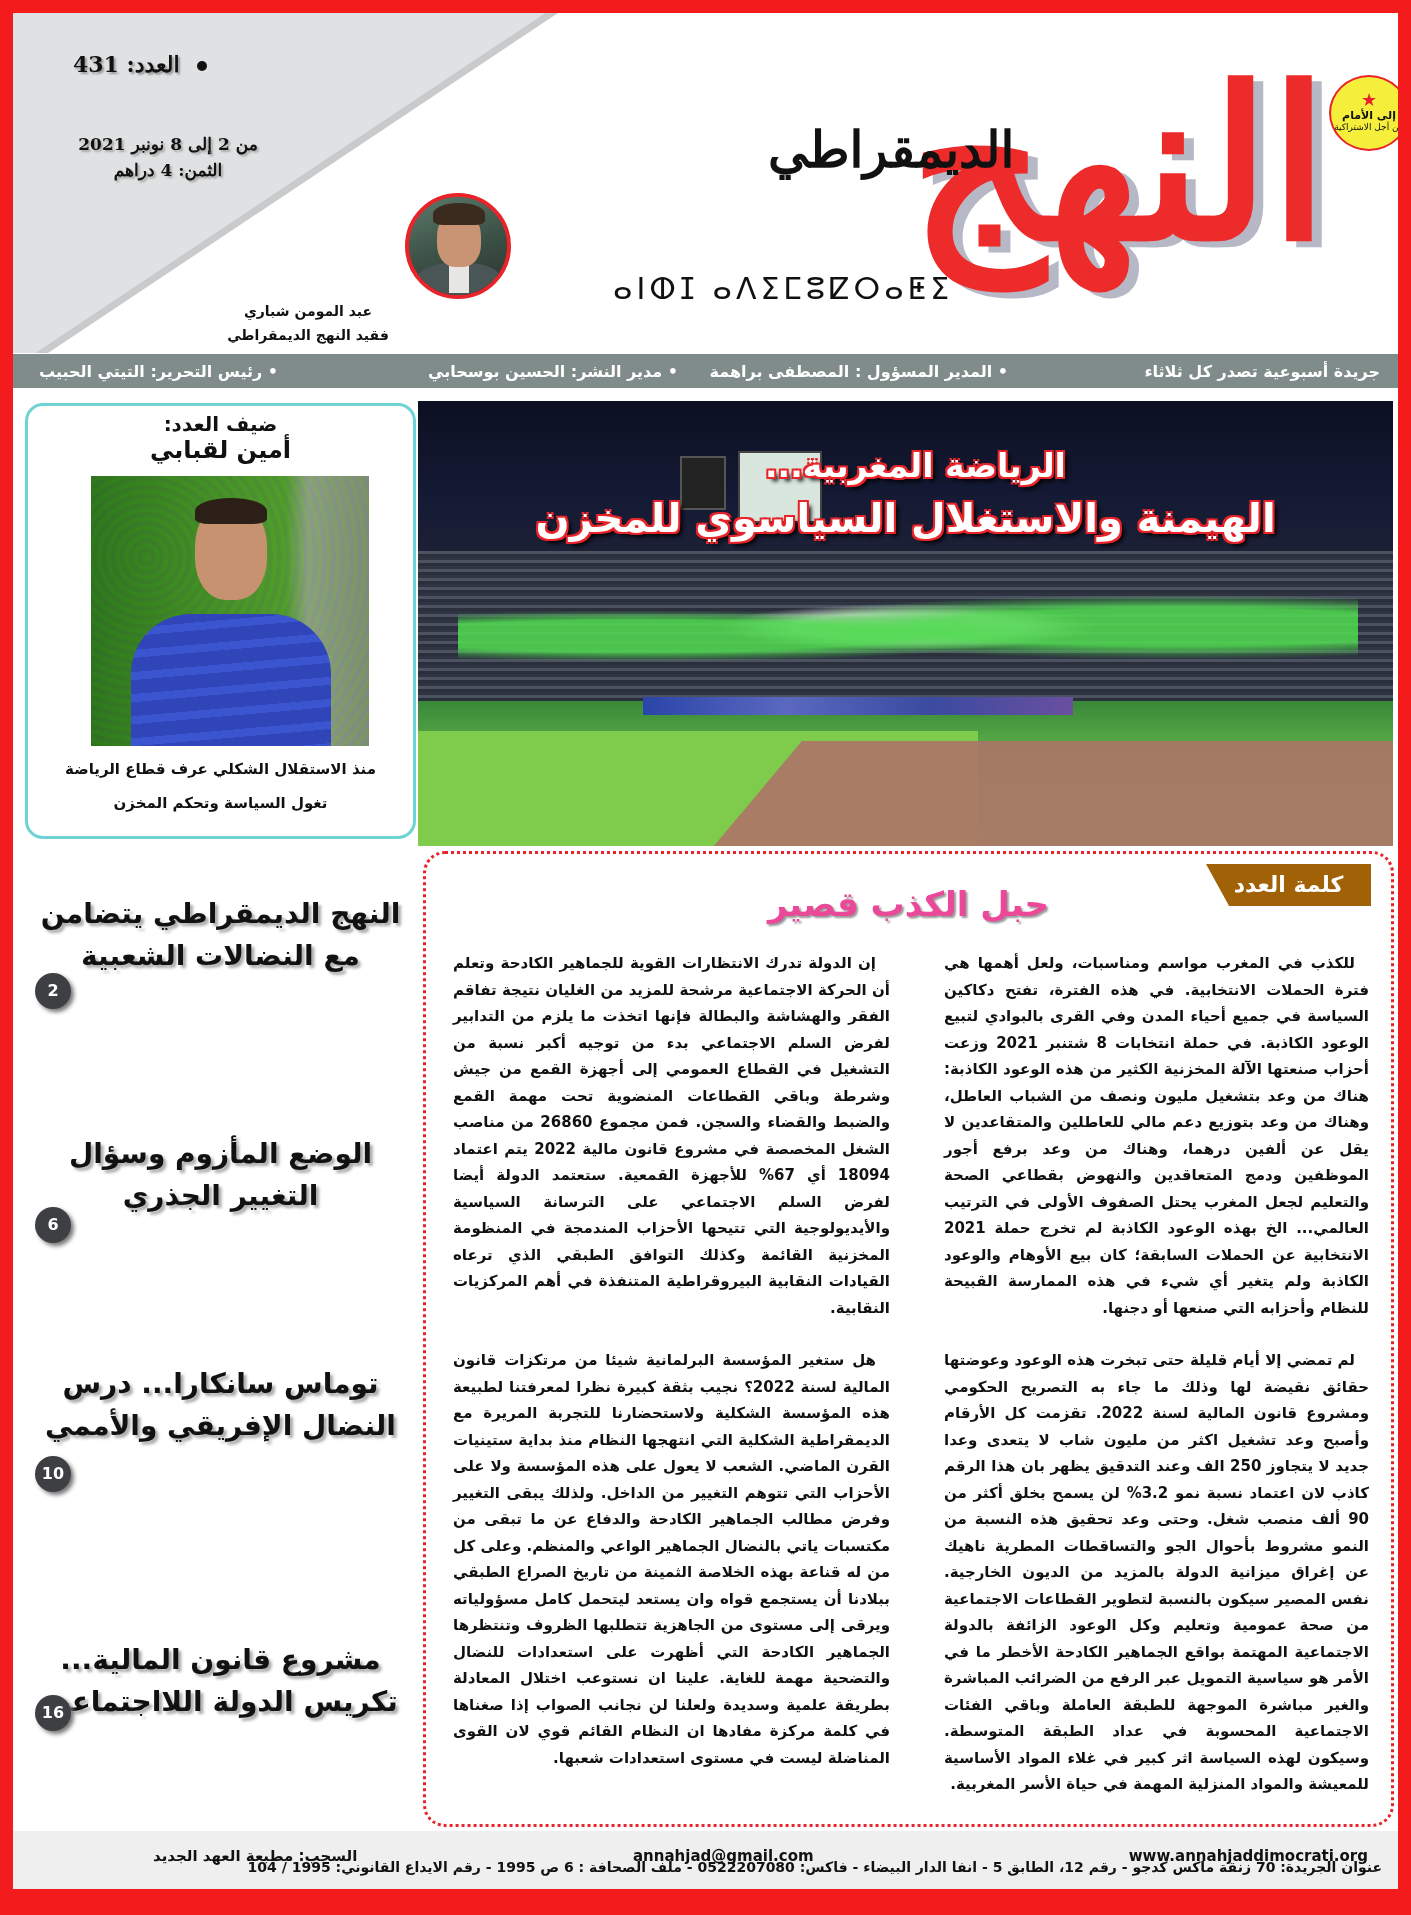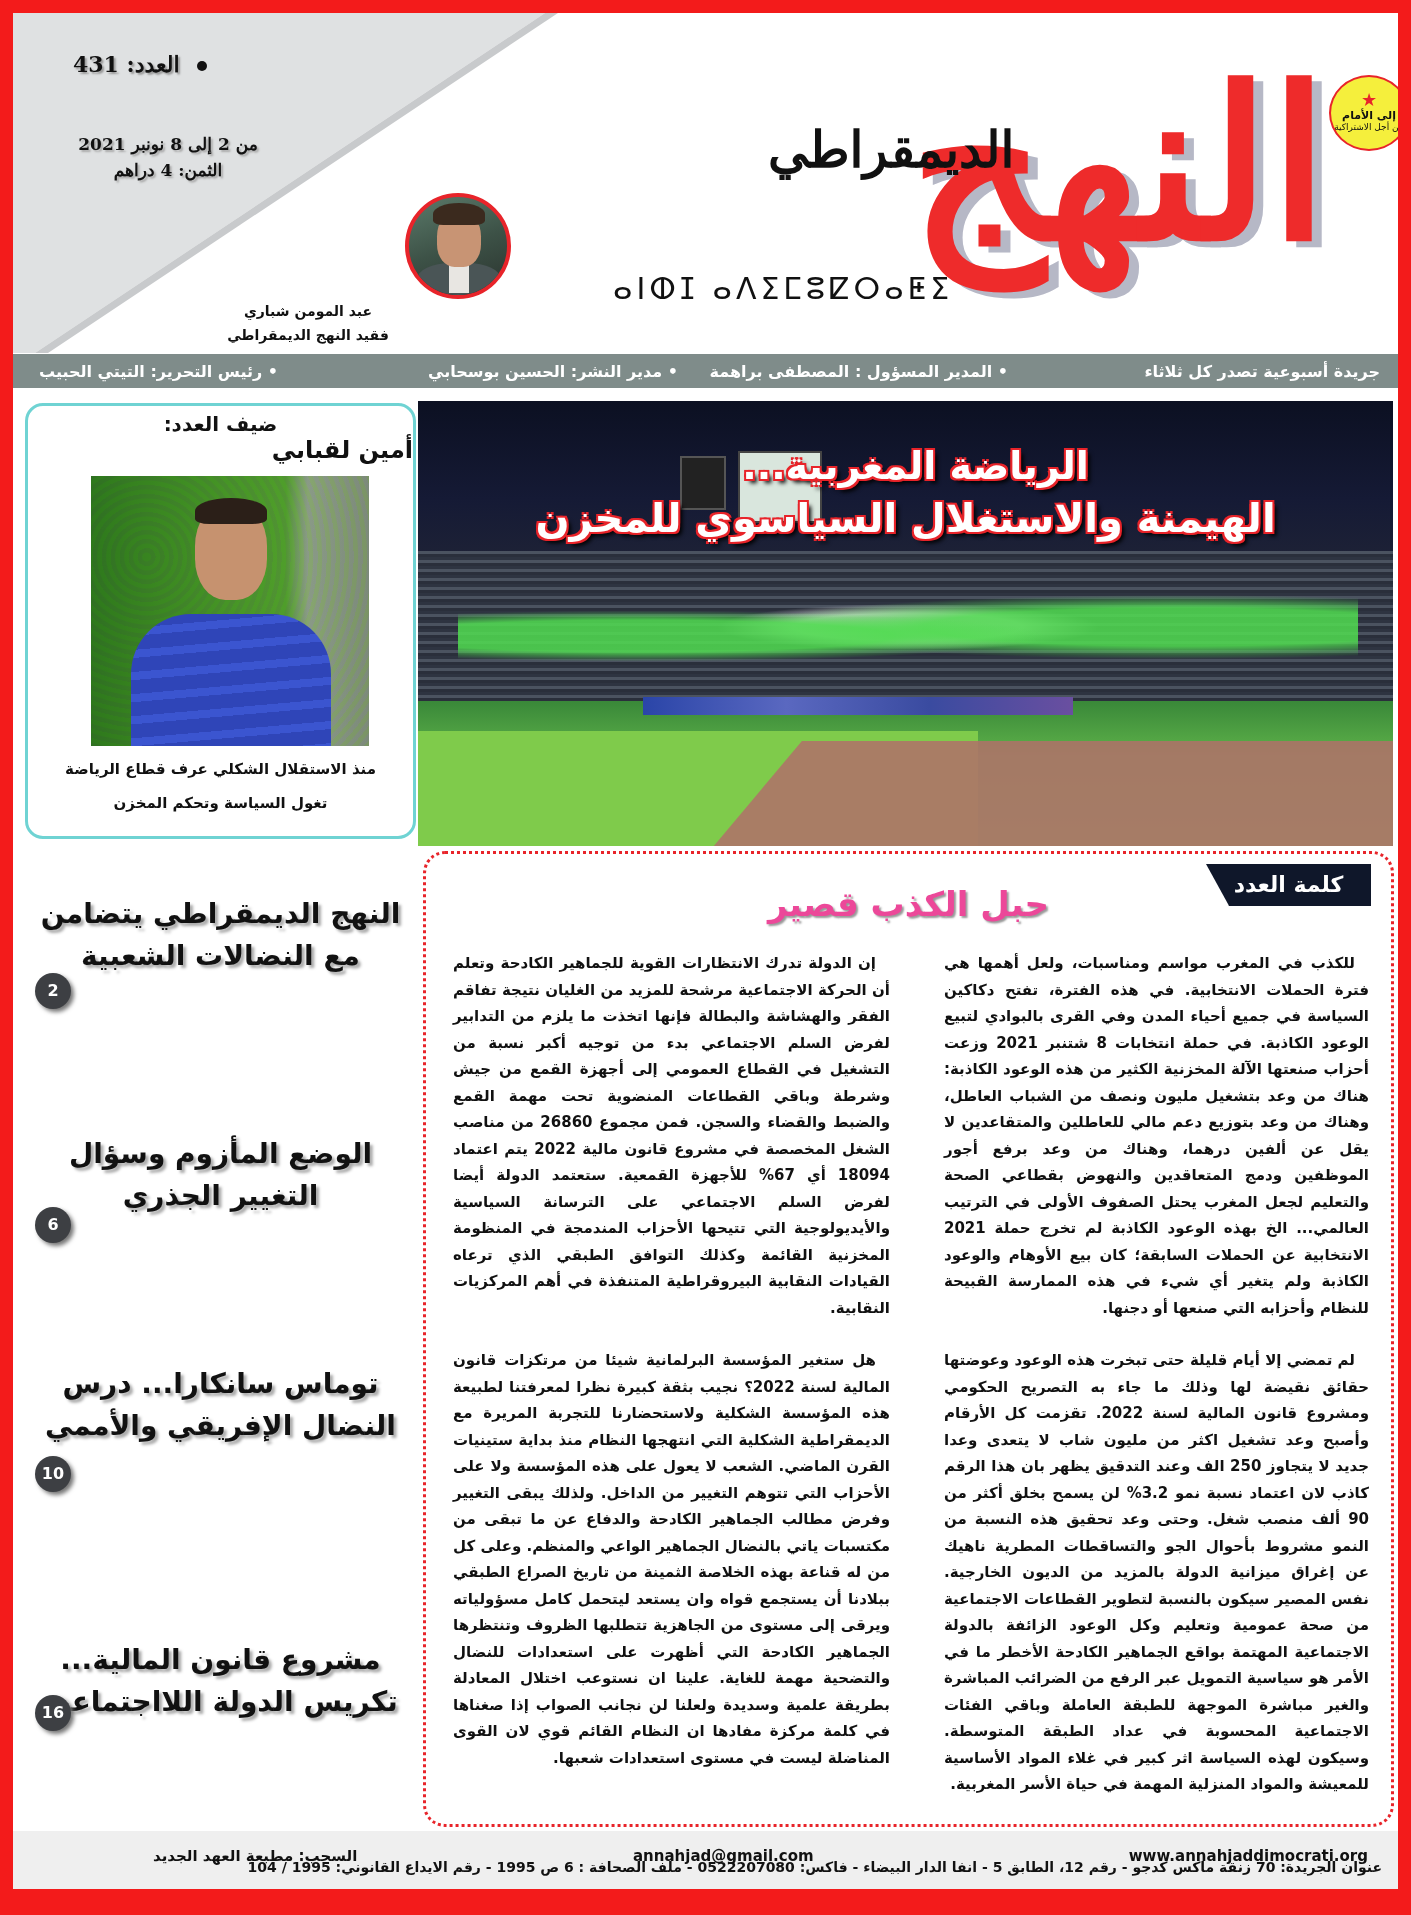--- a/index.html
+++ b/index.html
@@ -22,42 +22,42 @@
   .tifinagh { position:absolute; left:600px; top:258px; font-size:30px; color:#111; letter-spacing:4px; font-family:"DejaVu Sans", sans-serif; }
   .badge { position:absolute; left:1316px; top:62px; width:76px; height:72px; border-radius:50%; background:#f5ef3c; border:2px solid #e8242a; text-align:center; font-size:9px; direction:rtl; color:#111; }
   .badge .star { color:#e8242a; font-size:18px; line-height:18px; display:block; margin-top:14px; }
   .badge .t1 { font-weight:bold; font-size:11px; display:block; }
   
   .staff { position:absolute; left:0; top:341px; width:1385px; height:34px; background:#7f8c8a; direction:rtl; display:flex; align-items:center; color:#fff; font-weight:bold; font-size:16px; }
   .staff span { position:absolute; white-space:nowrap; }
   
   .guest { position:absolute; left:12px; top:390px; width:385px; height:430px; border:3px solid #6fd3d3; border-radius:18px; background:#fff; }
   .guest .lbl { position:absolute; left:0; right:0; top:6px; text-align:center; direction:rtl; font-weight:bold; font-size:20px; color:#111; }
-  .guest .nm { position:absolute; left:0; right:0; top:30px; text-align:right; direction:rtl; font-weight:bold; font-size:24px; color:#111; }
+  .guest .nm { position:absolute; left:0; right:0; top:30px; text-align:center; direction:rtl; font-weight:bold; font-size:24px; color:#111; }
   .guest .photo { position:absolute; left:63px; top:70px; width:278px; height:270px; overflow:hidden; background:linear-gradient(90deg,#3f8a2d 0%,#5aa63a 40%,#6cb545 70%,#b9bdb8 78%,#a7a9a6 100%); }
   .guest .photo .leaf { position:absolute; width:100%; height:100%; background:repeating-radial-gradient(circle at 20% 30%, rgba(140,200,90,.6) 0 4px, rgba(40,100,30,.3) 5px 9px); mix-blend-mode:multiply; }
   .guest .photo .jacket { position:absolute; left:40px; top:138px; width:200px; height:140px; background:repeating-linear-gradient(175deg,#2f45b8 0 14px,#3b55d0 14px 22px); border-radius:60px 60px 0 0; }
   .guest .photo .head { position:absolute; left:104px; top:26px; width:72px; height:98px; background:#c6926f; border-radius:45% 45% 42% 42%; }
   .guest .photo .hairg { position:absolute; left:104px; top:22px; width:72px; height:26px; background:#2b1f18; border-radius:50% 50% 20% 20%; }
   .guest .cap { position:absolute; left:0; right:0; top:346px; text-align:center; direction:rtl; font-weight:bold; font-size:15px; line-height:34px; color:#111; }
   
   .hero { position:absolute; left:405px; top:388px; width:975px; height:445px; overflow:hidden; background:linear-gradient(180deg,#0c1022 0%,#151a35 22%,#1f2336 38%,#353a45 50%,#4a5052 60%,#2f7c34 64%,#5fb34a 80%,#6ec253 100%); }
   .hero .crowd { position:absolute; left:0; top:150px; width:100%; height:150px; background:repeating-linear-gradient(0deg,#2a2f3b 0 3px,#4b5360 3px 6px,#2e3441 6px 9px); }
   .hero .tifo { position:absolute; left:40px; top:190px; width:900px; height:90px; background:radial-gradient(ellipse at 20% 50%, rgba(80,220,80,.85) 0 25%, transparent 40%), radial-gradient(ellipse at 80% 40%, rgba(80,220,80,.85) 0 25%, transparent 42%), radial-gradient(ellipse at 50% 40%, rgba(230,230,230,.8) 0 18%, transparent 30%); }
   .hero .track { position:absolute; left:300px; top:340px; width:900px; height:200px; background:#b0706a; transform:skewX(-40deg); opacity:.85; }
   .hero .pitch { position:absolute; left:0; top:330px; width:560px; height:120px; background:#7fcb4b; }
   .hero .board { position:absolute; left:225px; top:296px; width:430px; height:18px; background:linear-gradient(90deg,#2a45a8,#5a68c0,#3a4ba0,#6a4fa0); }
   .hero .scoreboard { position:absolute; left:262px; top:55px; width:42px; height:50px; background:#222; border:2px solid #555; }
   .hero .screen { position:absolute; left:320px; top:50px; width:80px; height:68px; background:#d9e6dd; border:2px solid #444; }
   .hero .title { position:absolute; left:0; right:0; top:40px; text-align:center; direction:rtl; font-weight:bold; color:#fff; text-shadow:0 0 2px #e8242a, 2px 2px 0 #e8242a, -2px -2px 0 #e8242a, 2px -2px 0 #e8242a, -2px 2px 0 #e8242a, 4px 4px 4px #000; }
-  .hero .t1 { font-size:38px; line-height:50px;padding-left:20px; }
+  .hero .t1 { font-size:33px; line-height:50px;padding-left:20px; }
   .hero .t2 { font-size:40px; line-height:54px; }
   
   .edit { position:absolute; left:410px; top:838px; width:965px; height:970px; border:3px dotted #e8242a; border-radius:22px; background:#fff; }
-  .edit .tag { position:absolute; right:20px; top:10px; width:165px; height:42px; background:#0f172a; color:#fff; font-weight:bold; font-size:22px; text-align:center; line-height:42px; direction:rtl; clip-path:polygon(0 0,100% 0,100% 100%,14% 100%); box-shadow:4px 4px 0 #333; }
+  .edit .tag { position:absolute; right:20px; top:10px; width:165px; height:42px; background:#a16207; color:#fff; font-weight:bold; font-size:22px; text-align:center; line-height:42px; direction:rtl; clip-path:polygon(0 0,100% 0,100% 100%,14% 100%); box-shadow:4px 4px 0 #333; }
   .edit .headline { position:absolute; left:0; right:0; top:30px; text-align:center; direction:rtl; font-weight:bold; font-size:34px; color:#ec4899; text-shadow:2px 2px 2px #999; }
   .edit .col { position:absolute; direction:rtl; text-align:justify; font-weight:bold; font-size:15px; line-height:26.5px; color:#111; }
   .edit .col p { margin:0 0 26px 7px; text-indent:14px; }
   .edit .colR { right:22px; top:96px; width:432px; }
   .edit .colL { left:20px; top:96px; width:444px; }
   
   .teaser { position:absolute; left:20px; width:375px; direction:rtl; text-align:center; font-weight:bold; font-size:28px; line-height:42px; color:#111; text-shadow:3px 3px 3px #aaa; }
   .pg { position:absolute; left:22px; width:36px; height:36px; border-radius:50%; background:#3d3f43; color:#fff; font-weight:bold; font-size:16px; text-align:center; line-height:36px; box-shadow:3px 3px 4px #777; }
   
   .foot { position:absolute; left:0; top:1818px; width:1385px; height:58px; background:#efefef; }

